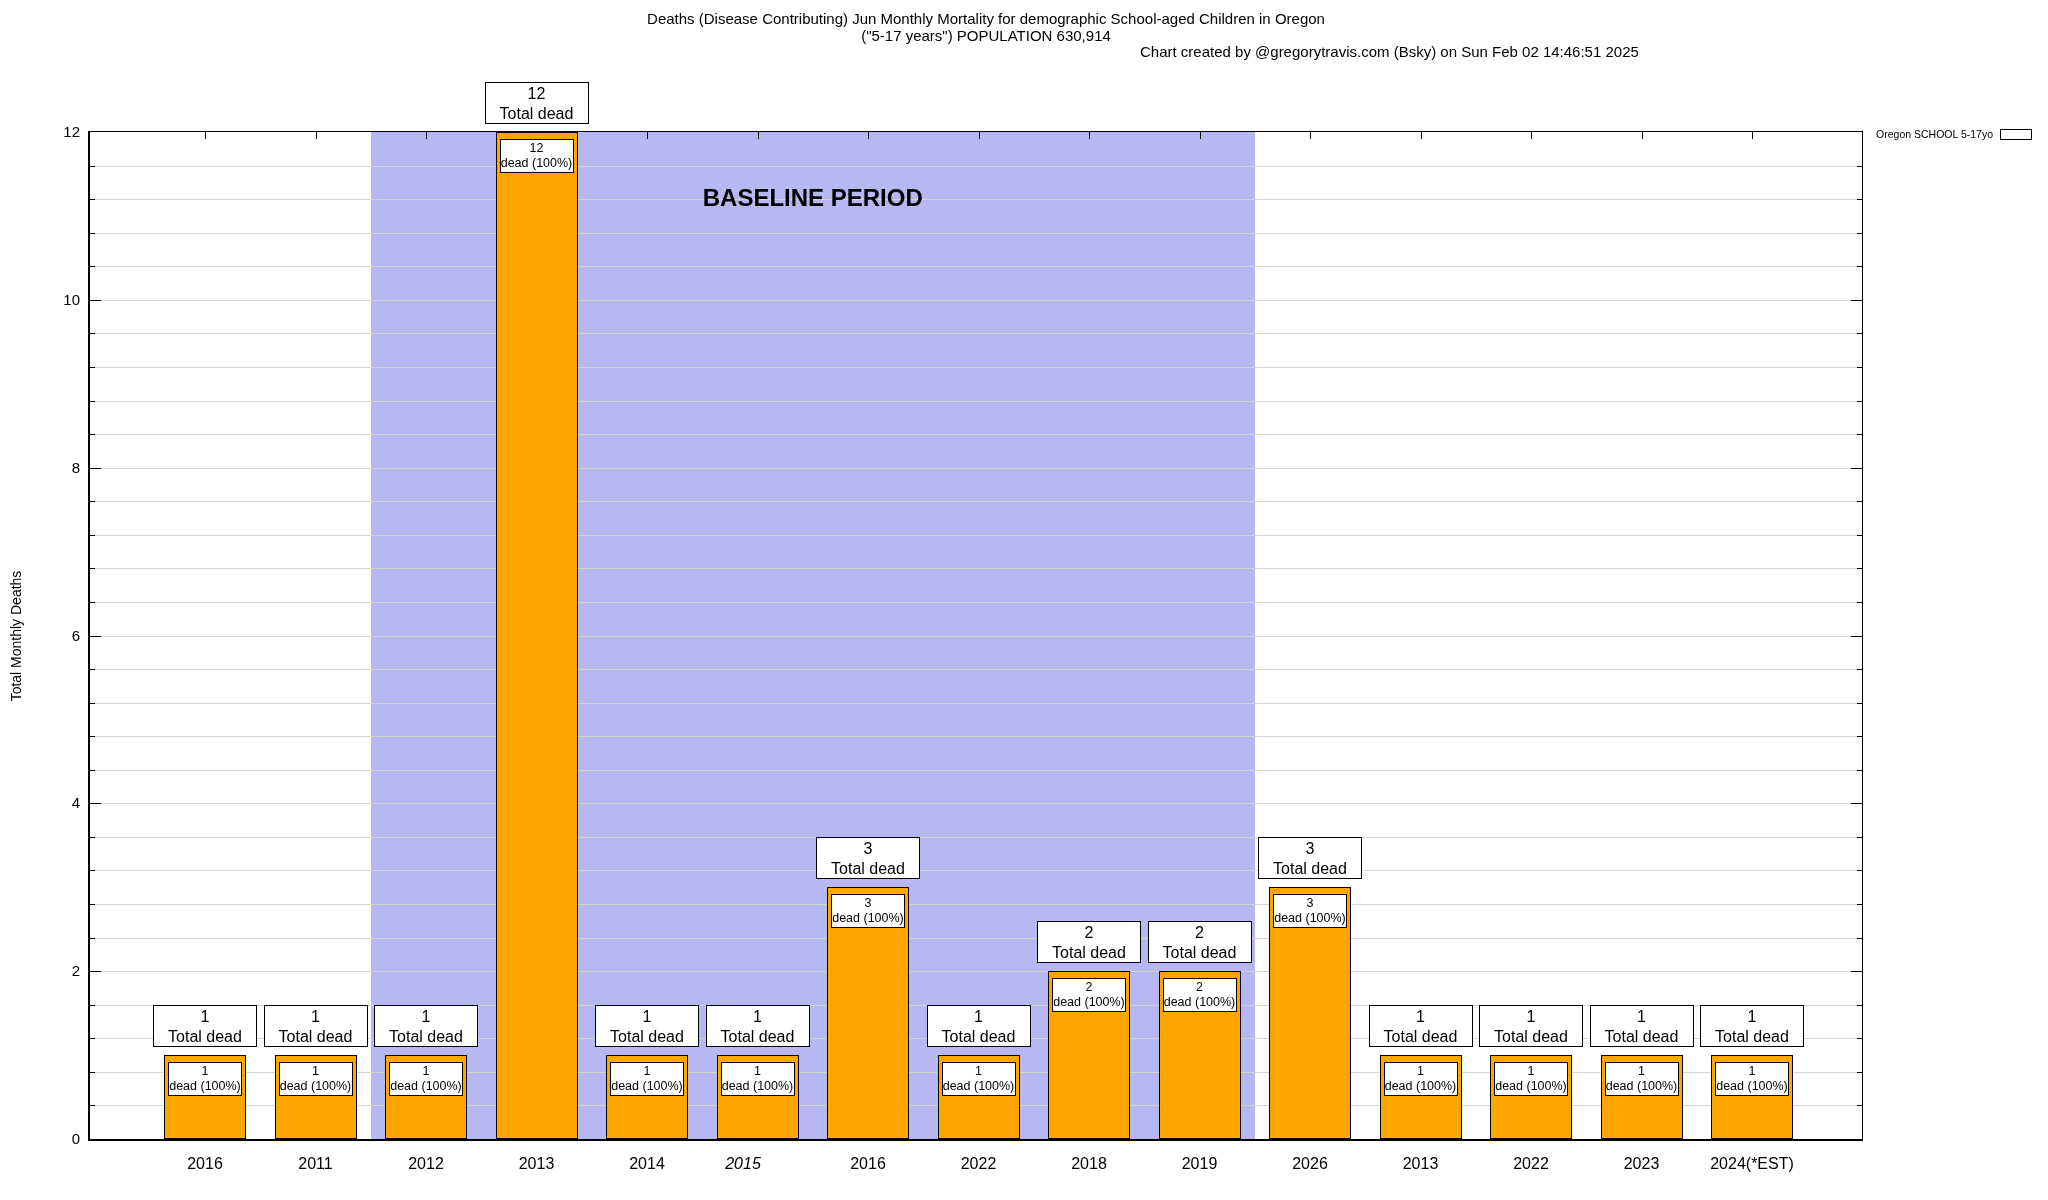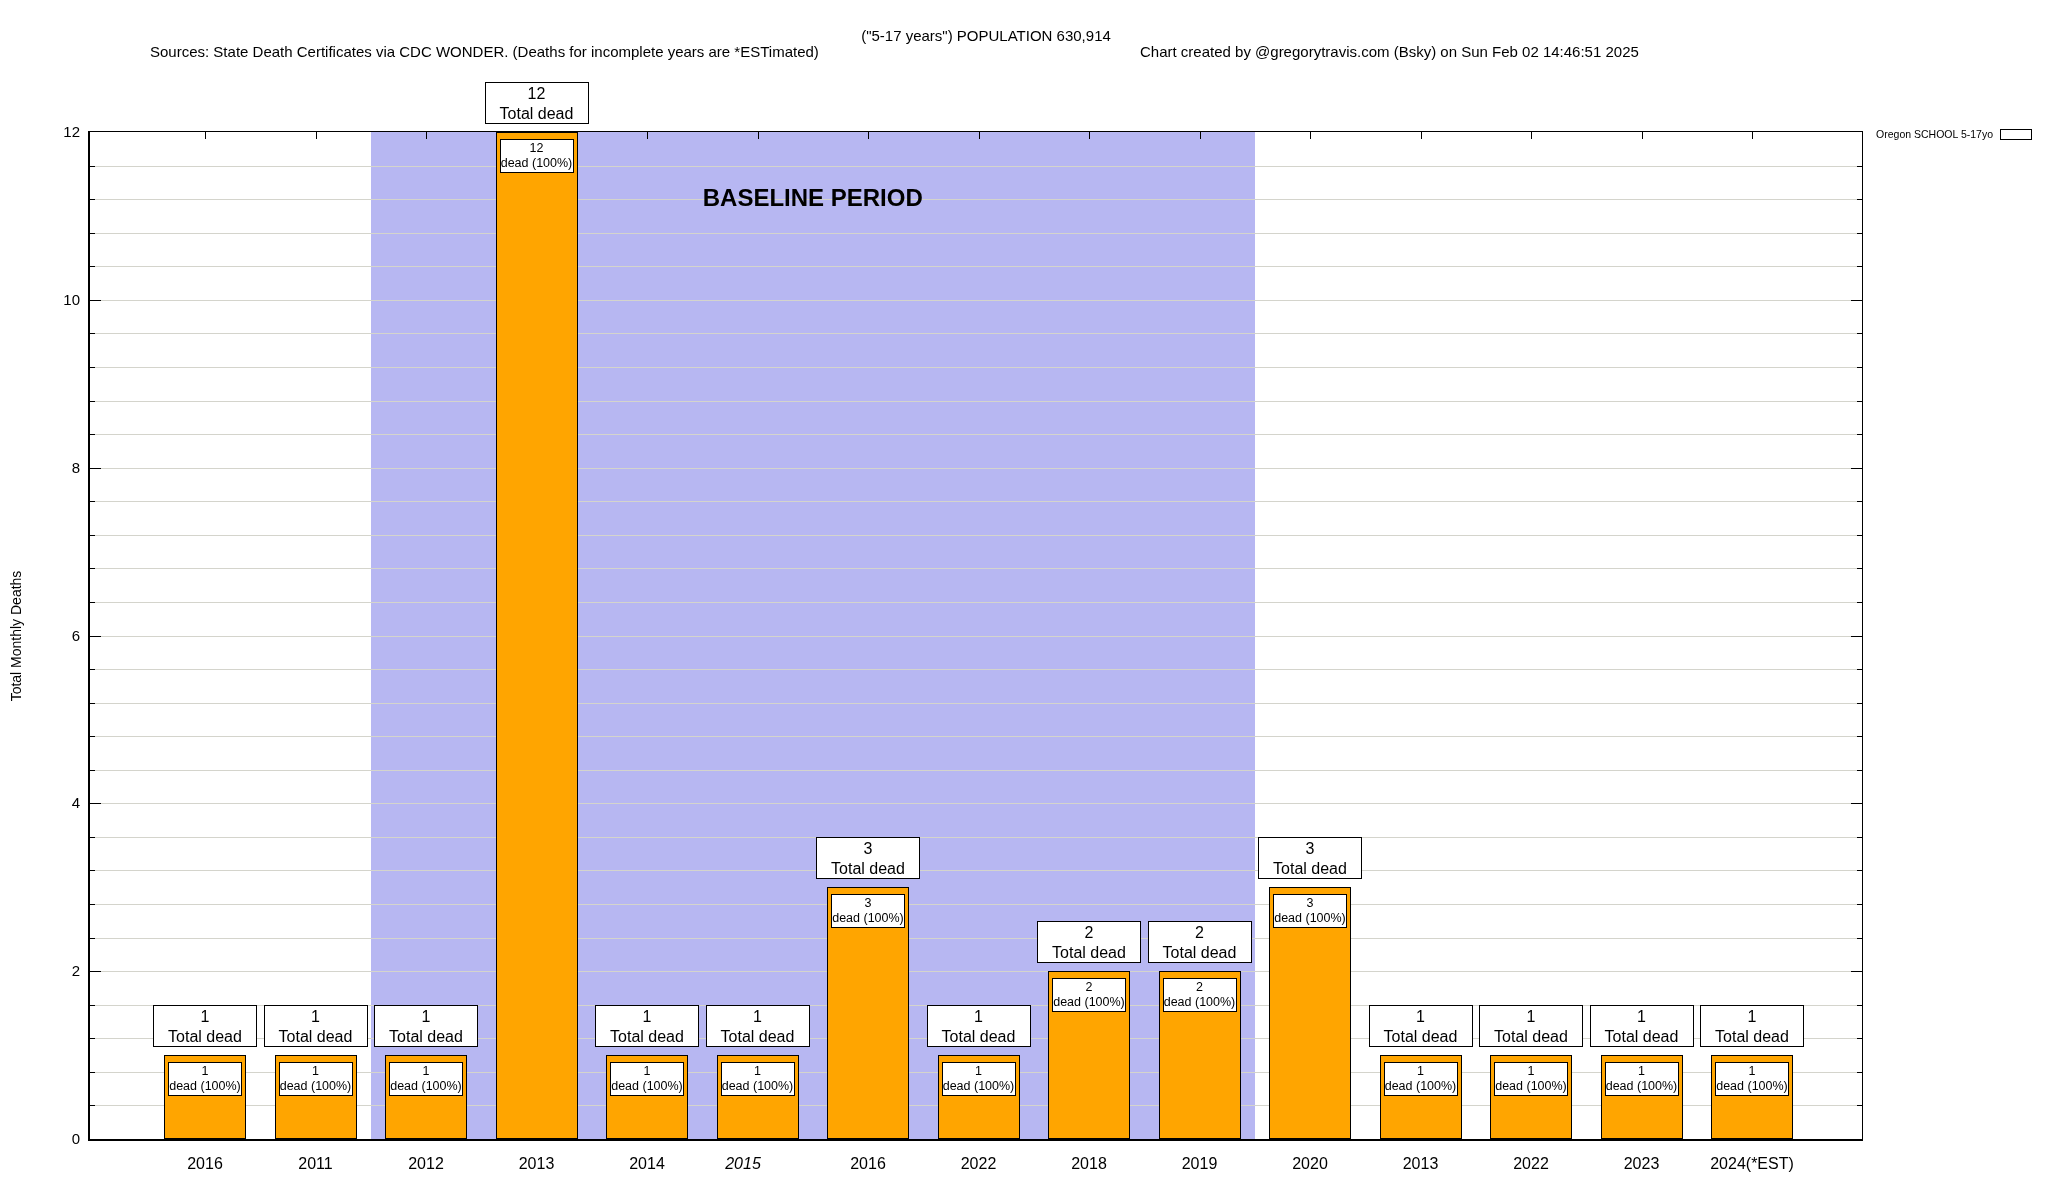--- a/index.html
+++ b/index.html
@@ -39,22 +39,22 @@
     position:absolute;left:-74px;top:50%;transform:translate(-50%,-50%) rotate(-90deg);
     font-size:14px;white-space:nowrap;
   }
   #xtitle{position:absolute;left:0;width:100%;text-align:center;top:1043px;font-size:14px;}
 </style>
 </head>
 <body>
 
 <div id="screen">
 
+  <div class="hdr" style="top:10px;">Deaths (Disease Contributing) Jun Monthly Mortality for demographic School-aged Children in Oregon</div>
   <div class="hdr" style="top:27px;">("5-17 years") POPULATION 630,914</div>
-  <div class="src" style="left:150px;top:43px;">Sources: State Death Certificates via CDC WONDER. (Deaths for incomplete years are *ESTimated)</div>
   <div class="src" style="left:1140px;top:43px;">Chart created by @gregorytravis.com (Bsky) on Sun Feb 02 14:46:51 2025</div>
 
   <div id="legend">
     <span class="lbl">Oregon SCHOOL 5-17yo</span>
     <span class="swatch"></span>
   </div>
 
   <div id="plot">
     <div id="ytitle">Total Monthly Deaths</div>
   <div class="band" style="left: 280.75px; width: 884px; background: rgb(183, 183, 242);"></div>
@@ -200,21 +200,21 @@
       <div class="xlab" style="left: 939px; top: 1023px;">2018</div>
       <div class="xtick-top" style="left: 1109.5px;"></div>
       <div class="bar" style="left: 1068.5px; top: 839.167px; width: 82px; height: 167.833px; background: rgb(255, 165, 0);"></div>
       <div class="tbox" style="left: 1057.5px; top: 789.167px; width: 104px; height: 42px;">2<br>Total dead</div>
       <div class="ibox" style="left: 1072.5px; top: 846.167px; width: 74px;">2<br>dead (100%)</div>
       <div class="xlab" style="left: 1049.5px; top: 1023px;">2019</div>
       <div class="xtick-top" style="left: 1220px;"></div>
       <div class="bar" style="left: 1179px; top: 755.25px; width: 82px; height: 251.75px; background: rgb(255, 165, 0);"></div>
       <div class="tbox" style="left: 1168px; top: 705.25px; width: 104px; height: 42px;">3<br>Total dead</div>
       <div class="ibox" style="left: 1183px; top: 762.25px; width: 74px;">3<br>dead (100%)</div>
-      <div class="xlab" style="left: 1160px; top: 1023px;">2020</div>
+      <div class="xlab" style="left: 1160px; top: 1023px;">2026</div>
       <div class="xtick-top" style="left: 1330.5px;"></div>
       <div class="bar" style="left: 1289.5px; top: 923.083px; width: 82px; height: 83.9167px; background: rgb(255, 165, 0);"></div>
       <div class="tbox" style="left: 1278.5px; top: 873.083px; width: 104px; height: 42px;">1<br>Total dead</div>
       <div class="ibox" style="left: 1293.5px; top: 930.083px; width: 74px;">1<br>dead (100%)</div>
       <div class="xlab" style="left: 1270.5px; top: 1023px;">2013</div>
       <div class="xtick-top" style="left: 1441px;"></div>
       <div class="bar" style="left: 1400px; top: 923.083px; width: 82px; height: 83.9167px; background: rgb(255, 165, 0);"></div>
       <div class="tbox" style="left: 1389px; top: 873.083px; width: 104px; height: 42px;">1<br>Total dead</div>
       <div class="ibox" style="left: 1404px; top: 930.083px; width: 74px;">1<br>dead (100%)</div>
       <div class="xlab" style="left: 1381px; top: 1023px;">2022</div>

